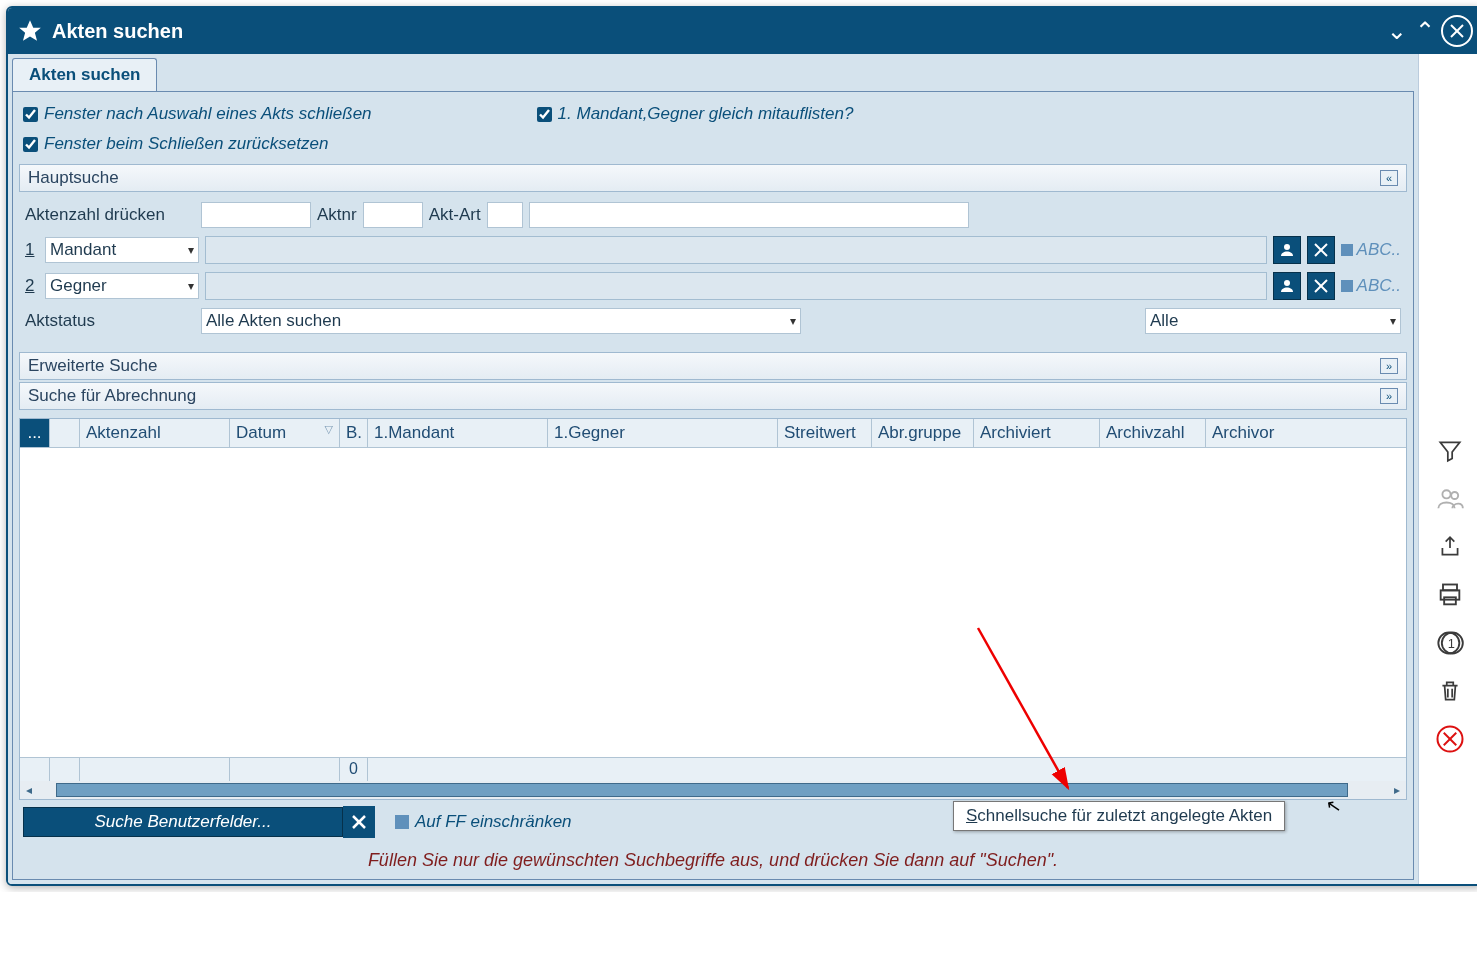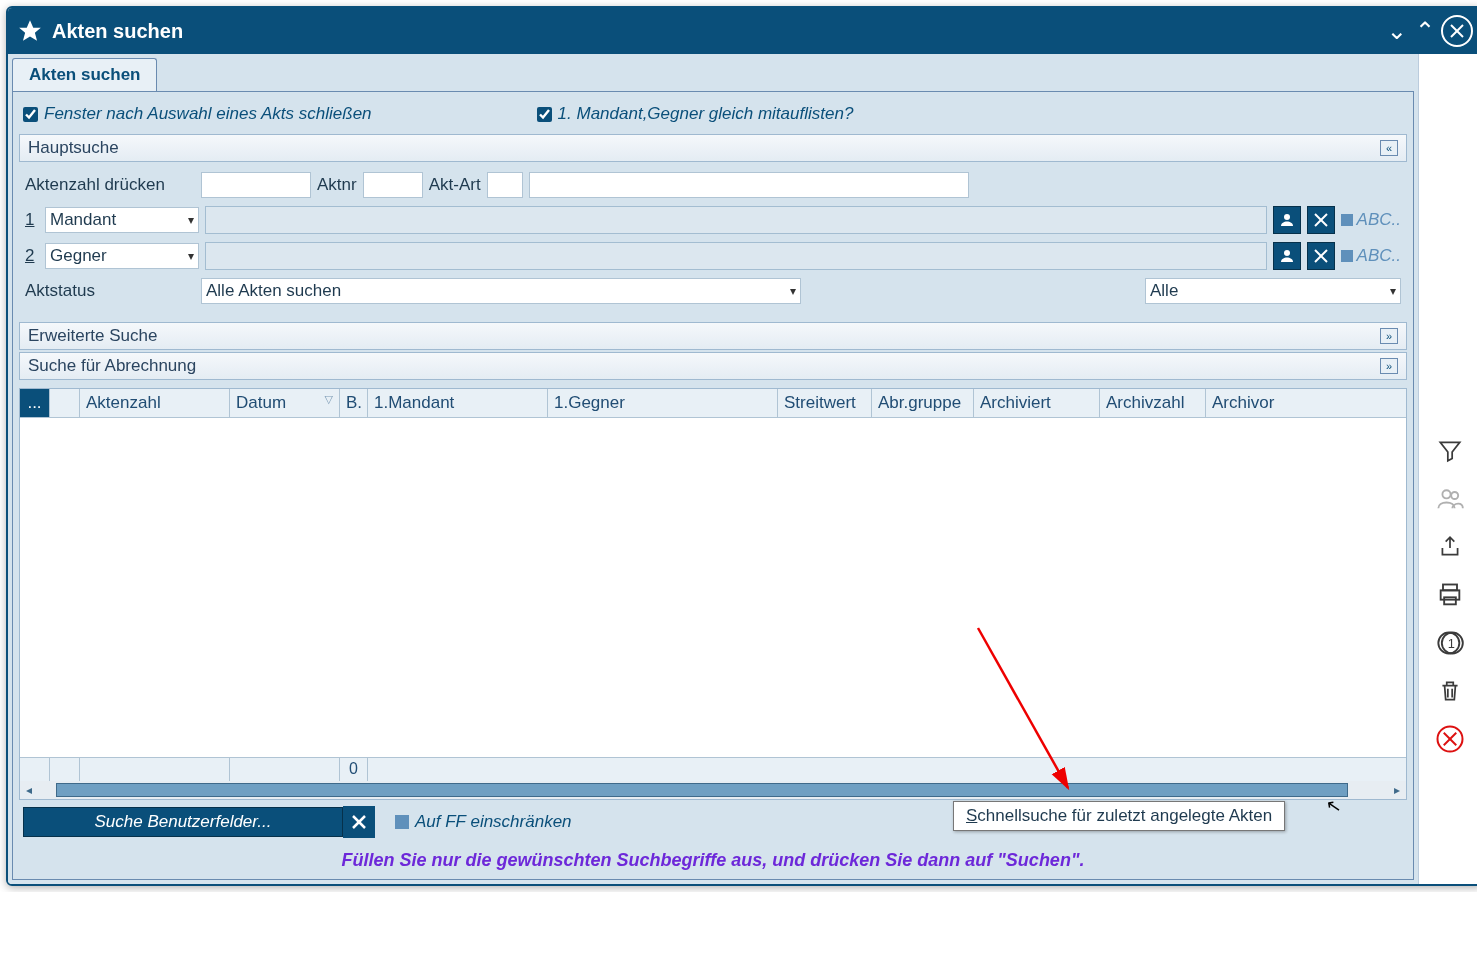--- a/index.html
+++ b/index.html
@@ -52,21 +52,21 @@
 .footer-cell { border-top:1px solid #b0c4d4; background:#e8f0f6; height:24px; display:flex;}
 .footer-cell div { border-right:1px solid #b0c4d4; padding:2px 6px; color:#214d74; font-size:16px;}
 .scroll-h { height:18px; background:#e7edf2; display:flex; align-items:center; }
 .scroll-h .thumb { background:#6f9fc2; height:14px; flex:1; margin-left:18px; margin-right:40px; border:1px solid #3f6a8a;}
 .scroll-h .arrow { width:18px; text-align:center; color:#3f6a8a; font-size:12px;}
 
 .bottom-bar { display:flex; align-items:center; gap:0; padding:6px 4px; }
 .userfields-btn { background:#0a4f7a; color:#fff; font-style:italic; font-size:17px; padding:4px 20px; min-width:320px; text-align:center; border:1px solid #06314b;}
 .bottom-bar .x { width:32px; height:32px; background:#0a4f7a; color:#fff; display:flex; align-items:center; justify-content:center; font-size:20px;}
 
-.hint { text-align:center; color:#6d28d9; font-style:italic; font-weight:700; font-size:18px; padding:6px;}
+.hint { text-align:center; color:#7f1d1d; font-style:italic; font-weight:400; font-size:18px; padding:6px;}
 
 .side-ic { width:34px; height:34px; display:flex; align-items:center; justify-content:center; color:#3b3b3b;}
 .side-ic svg { stroke:#3b3b3b; fill:none; stroke-width:1.6; }
 .side-ic.red svg { stroke:#d11; }
 
 
 .anno-arrow { position:absolute; left:960px; top:610px; pointer-events:none; }
 
 
 .tooltip-pop { position:absolute; left:945px; top:793px; background:#fff; border:1px solid #777; padding:4px 12px; font-size:17px; color:#1f3a4f; box-shadow:1px 1px 3px rgba(0,0,0,0.3); z-index:10;}
@@ -108,20 +108,26 @@
       <div class="content">
 
         <div class="checkrow">
           <label class="chk">
             <input type="checkbox" checked="" style="">
             <span>Fenster nach Auswahl eines Akts schließen</span>
           </label>
           <label class="chk" style="margin-left:120px;">
             <input type="checkbox" checked="" style="">
             <span>1. Mandant,Gegner gleich mitauflisten?</span>
+          </label>
+        </div>
+        <div class="checkrow" style="margin-top:-2px;">
+          <label class="chk">
+            <input type="checkbox" checked="" style="">
+            <span>Fenster beim Schließen zurücksetzen</span>
           </label>
         </div>
 
         <div class="section-hdr">
           <span>Hauptsuche</span>
           <span class="tog">«</span>
         </div>
 
         <div class="form-block">
           <div class="form-row">

